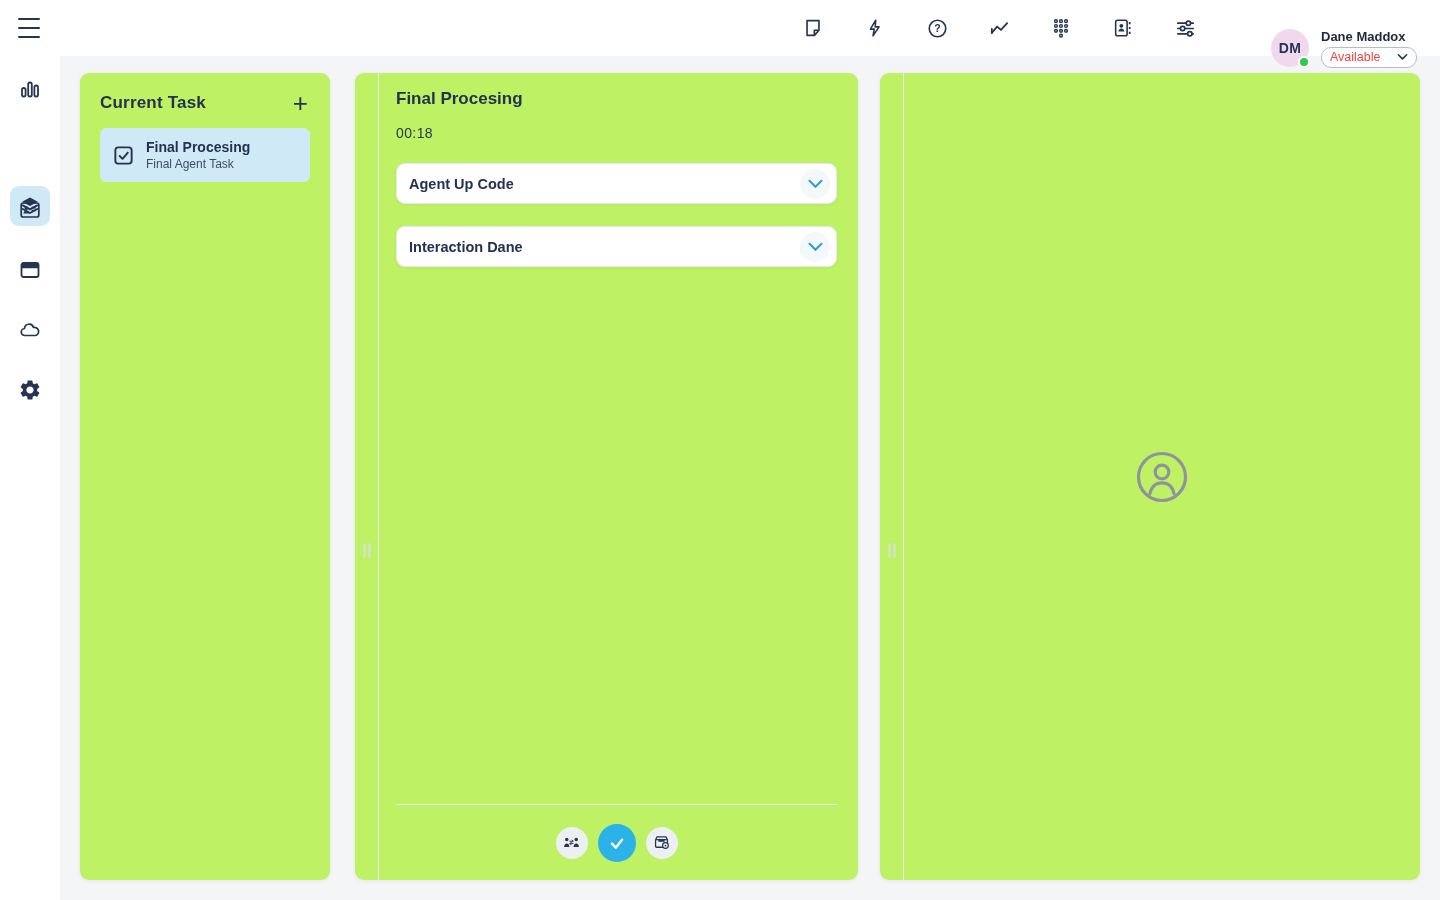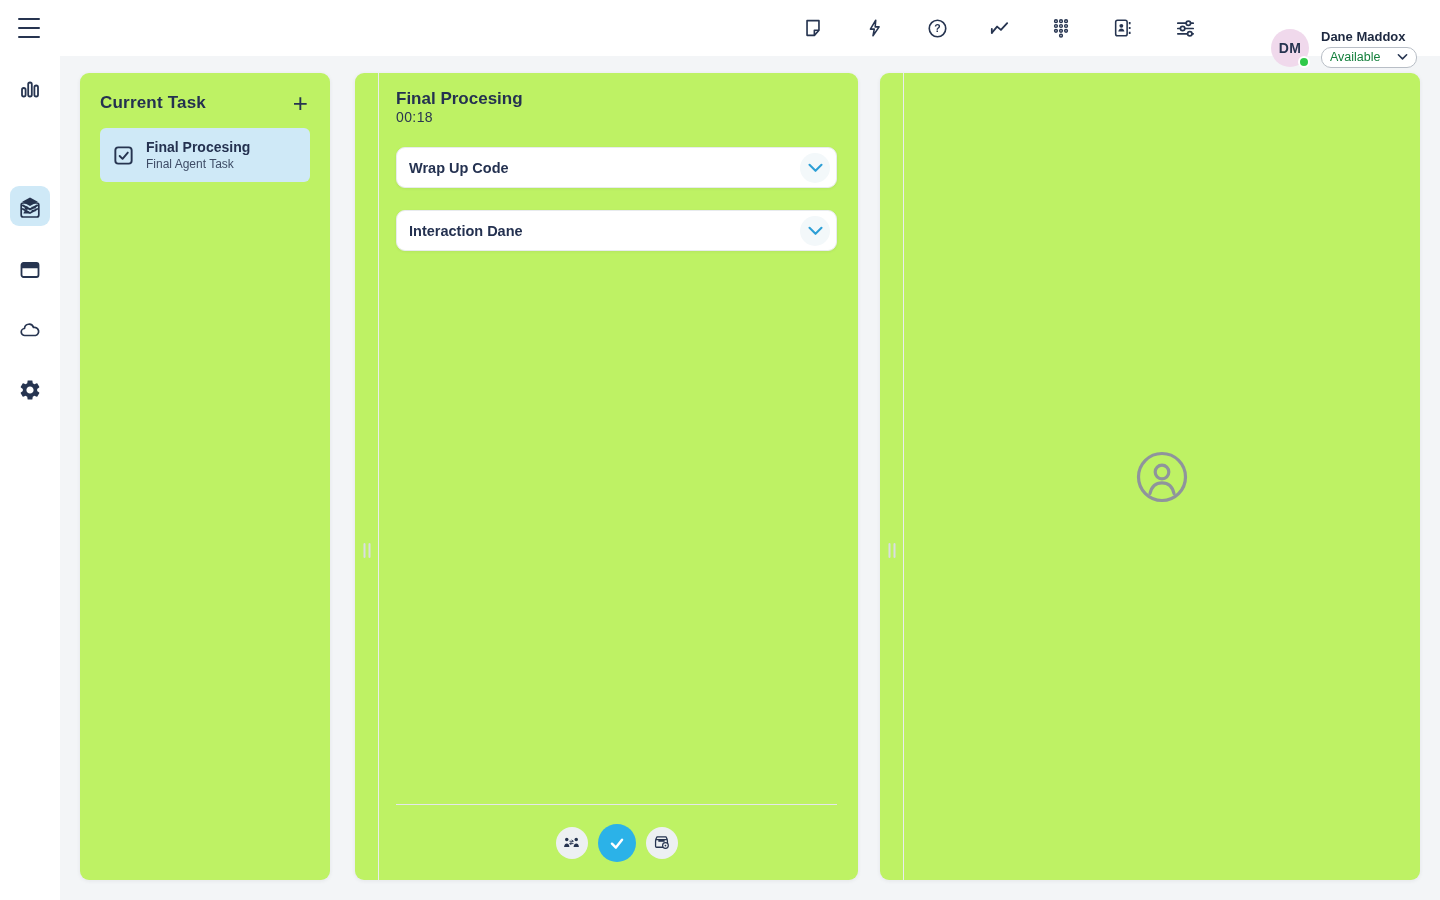--- a/index.html
+++ b/index.html
@@ -22,21 +22,21 @@
   .hamburger { width:26px; height:20px; display:flex; flex-direction:column; justify-content:space-between; cursor:pointer; background:none; border:none; }
   .hamburger span { display:block; width:22px; height:2.4px; background:#263450; border-radius:2px; }
   .tb-right { margin-left:auto; display:flex; align-items:center; gap:38px; }
   .tb-iconbtn { width:24px; height:24px; background:none; border:none; cursor:pointer; display:flex; align-items:center; justify-content:center; }
   .avatar-block { display:flex; align-items:center; gap:12px; margin-left:36px;margin-top:40px; }
   .avatar { position:relative; width:38px; height:38px; border-radius:50%; background:#f0d9ec; display:flex; align-items:center; justify-content:center; cursor:pointer; }
   .avatar .initials { font-size:14px; font-weight:bold; color:#263450; letter-spacing:.3px; }
   .presence-dot { position:absolute; right:-1px; bottom:-1px; width:12px; height:12px; border-radius:50%; background:#2fca4a; border:2px solid #ffffff; }
   .user-info { display:flex; flex-direction:column; gap:3px; }
   .user-name { font-size:13px; font-weight:bold; color:#1d2840; }
-  .status-select { width:96px; height:21px; border:1px solid #b8bec6; border-radius:10px; background:#fff; display:flex; align-items:center; justify-content:space-between; padding:0 8px; font-size:12.5px; color:#15803d; cursor:pointer; }
+  .status-select { width:96px; height:21px; border:1px solid #b8bec6; border-radius:10px; background:#fff; display:flex; align-items:center; justify-content:space-between; padding:0 8px; font-size:12.5px; color:#ef4444; cursor:pointer; }
 
   
   .rail { position:absolute; top:56px; left:0; width:60px; height:844px; background:#ffffff; z-index:4; }
   .rail-btn { position:absolute; left:18px; width:24px; height:24px; background:none; border:none; cursor:pointer; }
   .rail-active { position:absolute; left:10px; top:130px; width:40px; height:40px; background:#cfe9f7; border-radius:9px; display:flex; align-items:center; justify-content:center; border:none; cursor:pointer; }
 
   
   .card { position:absolute; top:73px; background:#bef264; border-radius:9px; box-shadow:0 1px 4px rgba(22,34,56,.07); }
   .card-tasks   { left:80px;  width:250px; height:807px; padding:20px; }
   .card-detail  { left:355px; width:503px; height:807px; display:flex; }
@@ -51,21 +51,21 @@
   .panel-title { font-size:17px; font-weight:bold; color:#243150; letter-spacing:.2px; }
   .add-btn { background:none; border:none; font-size:26px; font-weight:300; color:#263450; line-height:20px; cursor:pointer; padding:0 2px; }
   .task-item { margin-top:15px; height:54px; background:#cfe9f7; border-radius:6px; display:flex; align-items:center; padding:0 12px; gap:11px; cursor:pointer; }
   .task-texts { display:flex; flex-direction:column; gap:2px; }
   .task-title { font-size:14px; font-weight:bold; color:#243150; }
   .task-subtitle { font-size:12px; color:#3e4c66; }
 
   
   .detail-content { flex:1; position:relative; padding:16px 21px 0 17px; }
   .detail-title { font-size:17px; font-weight:bold; color:#243150; }
-  .timer { margin-top:0; font-size:14px; color:#2a3650; letter-spacing:.4px; }
+  .timer { margin-top:16px; font-size:14px; color:#2a3650; letter-spacing:.4px; }
   .accordion { margin-top:22px; height:41px; border:1px solid #e8ebee; border-radius:9px; box-shadow:0 1px 3px rgba(22,34,56,.06); display:flex; align-items:center; padding:0 6px 0 12px; cursor:pointer; background:#fff; }
   .accordion:first-of-type { margin-top:24px; }
   .accordion-label { font-size:14.5px; font-weight:bold; color:#243150; }
   .chev-wrap { margin-left:auto; width:30px; height:30px; border-radius:50%; background:#f3f8fa; display:flex; align-items:center; justify-content:center; }
   .customer-id { margin-top:27px; font-size:14px; color:#5a6474; }
   .detail-footer { position:absolute; left:17px; right:21px; bottom:0; height:76px; border-top:1px solid #e4e7eb; display:flex; align-items:center; justify-content:center; gap:10px; }
   .action-btn { width:32px; height:32px; border-radius:50%; background:#edf0f2; border:none; display:flex; align-items:center; justify-content:center; cursor:pointer; }
   .action-btn.primary { width:38px; height:38px; background:#2bb2e8; }
 
   
@@ -217,21 +217,21 @@
     <div class="resize-handle">
         <i></i>
         <i></i>
       </div>
   </div>
   <div class="detail-content">
     <h2 class="detail-title">Final Procesing</h2>
     <div class="timer">00:18</div>
 
     <div class="accordion">
-      <span class="accordion-label">Wrap Up Code</span>
+      <span class="accordion-label">Agent Up Code</span>
       <span class="chev-wrap">
         <svg width="17" height="12" viewBox="0 0 17 12" fill="none" stroke="#2e9fd6" stroke-width="2.1" stroke-linecap="round" stroke-linejoin="round">
           <path d="M2.5 2.8 8.5 8.8 14.5 2.8"></path>
         </svg>
       </span>
     </div>
 
     <div class="accordion">
       <span class="accordion-label">Interaction Dane</span>
       <span class="chev-wrap">

